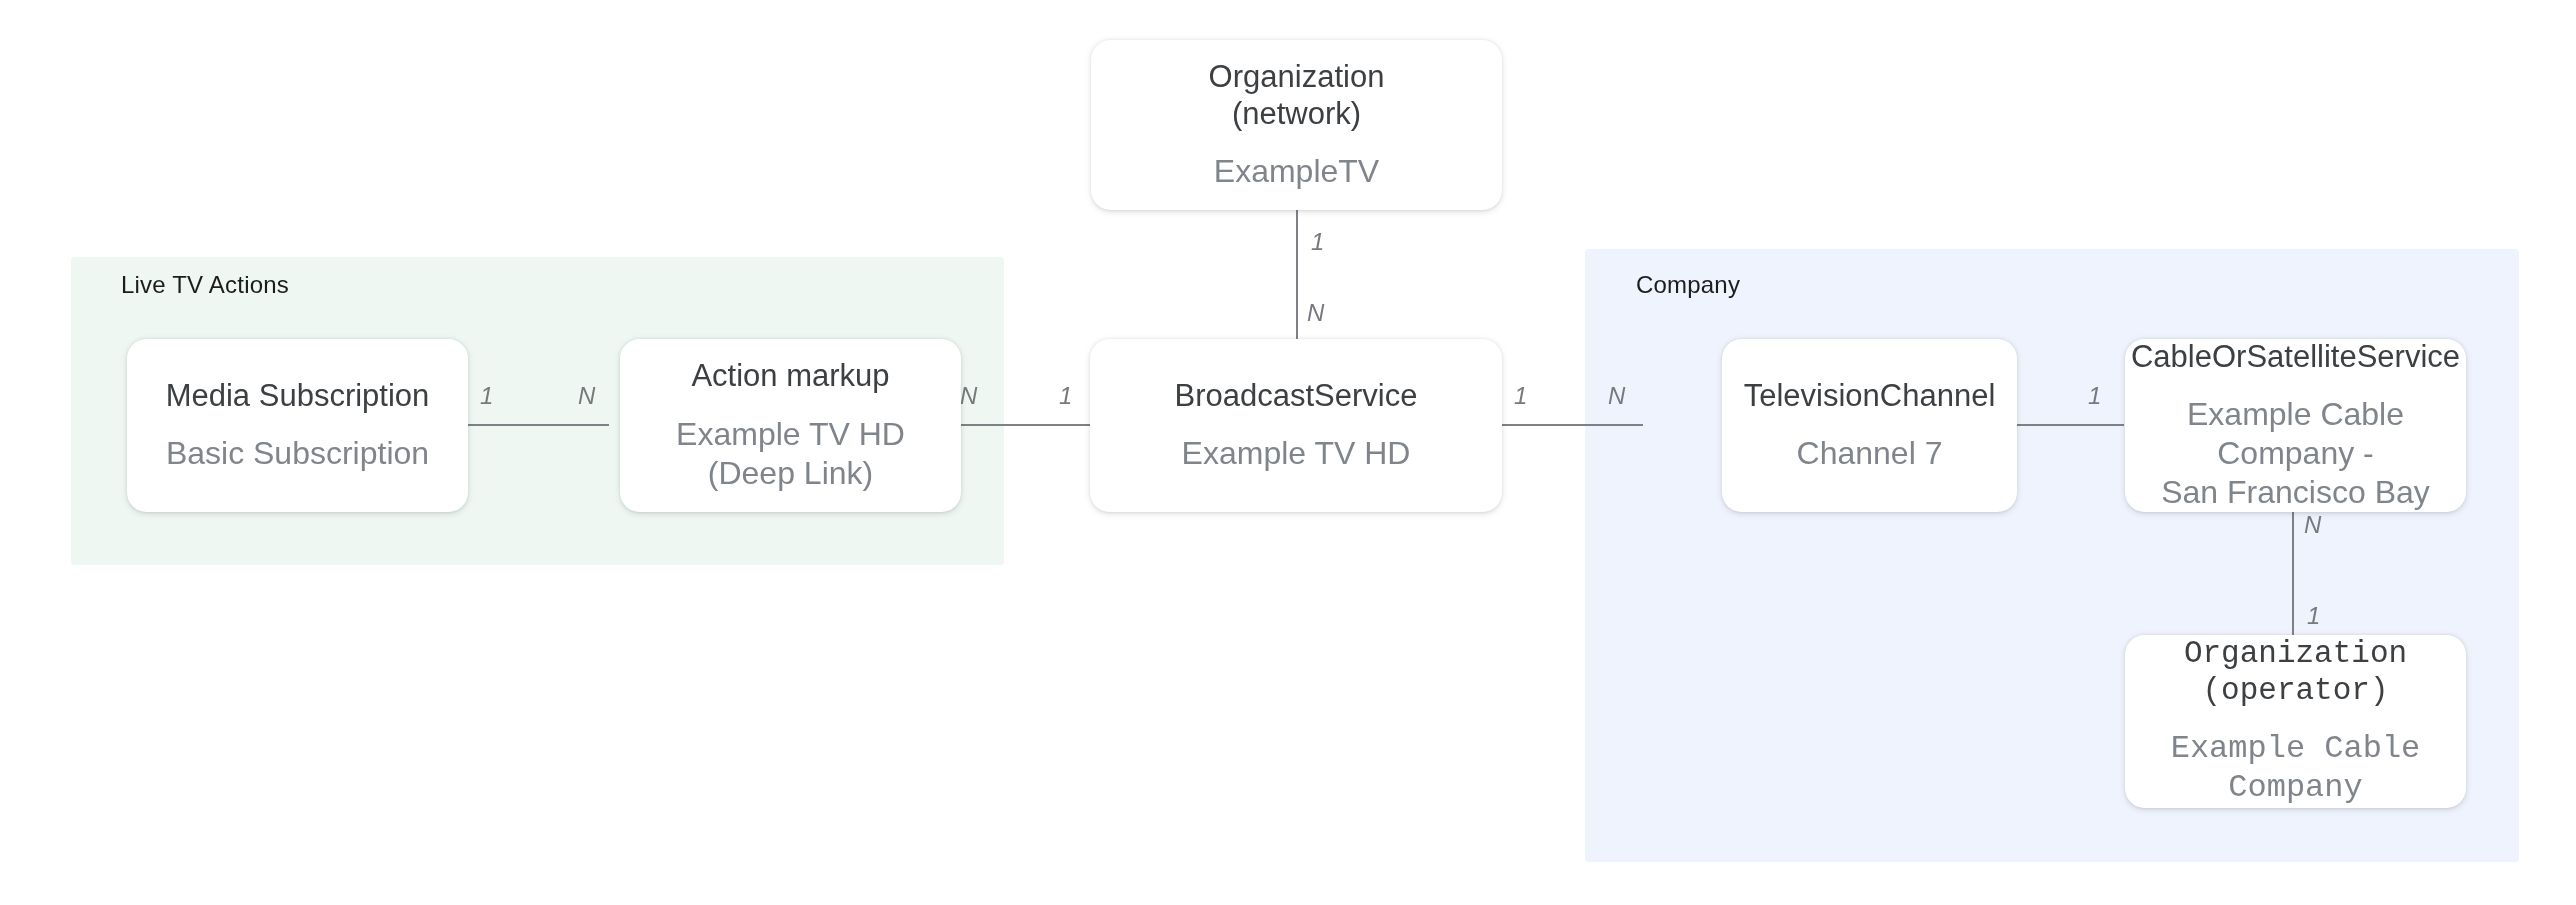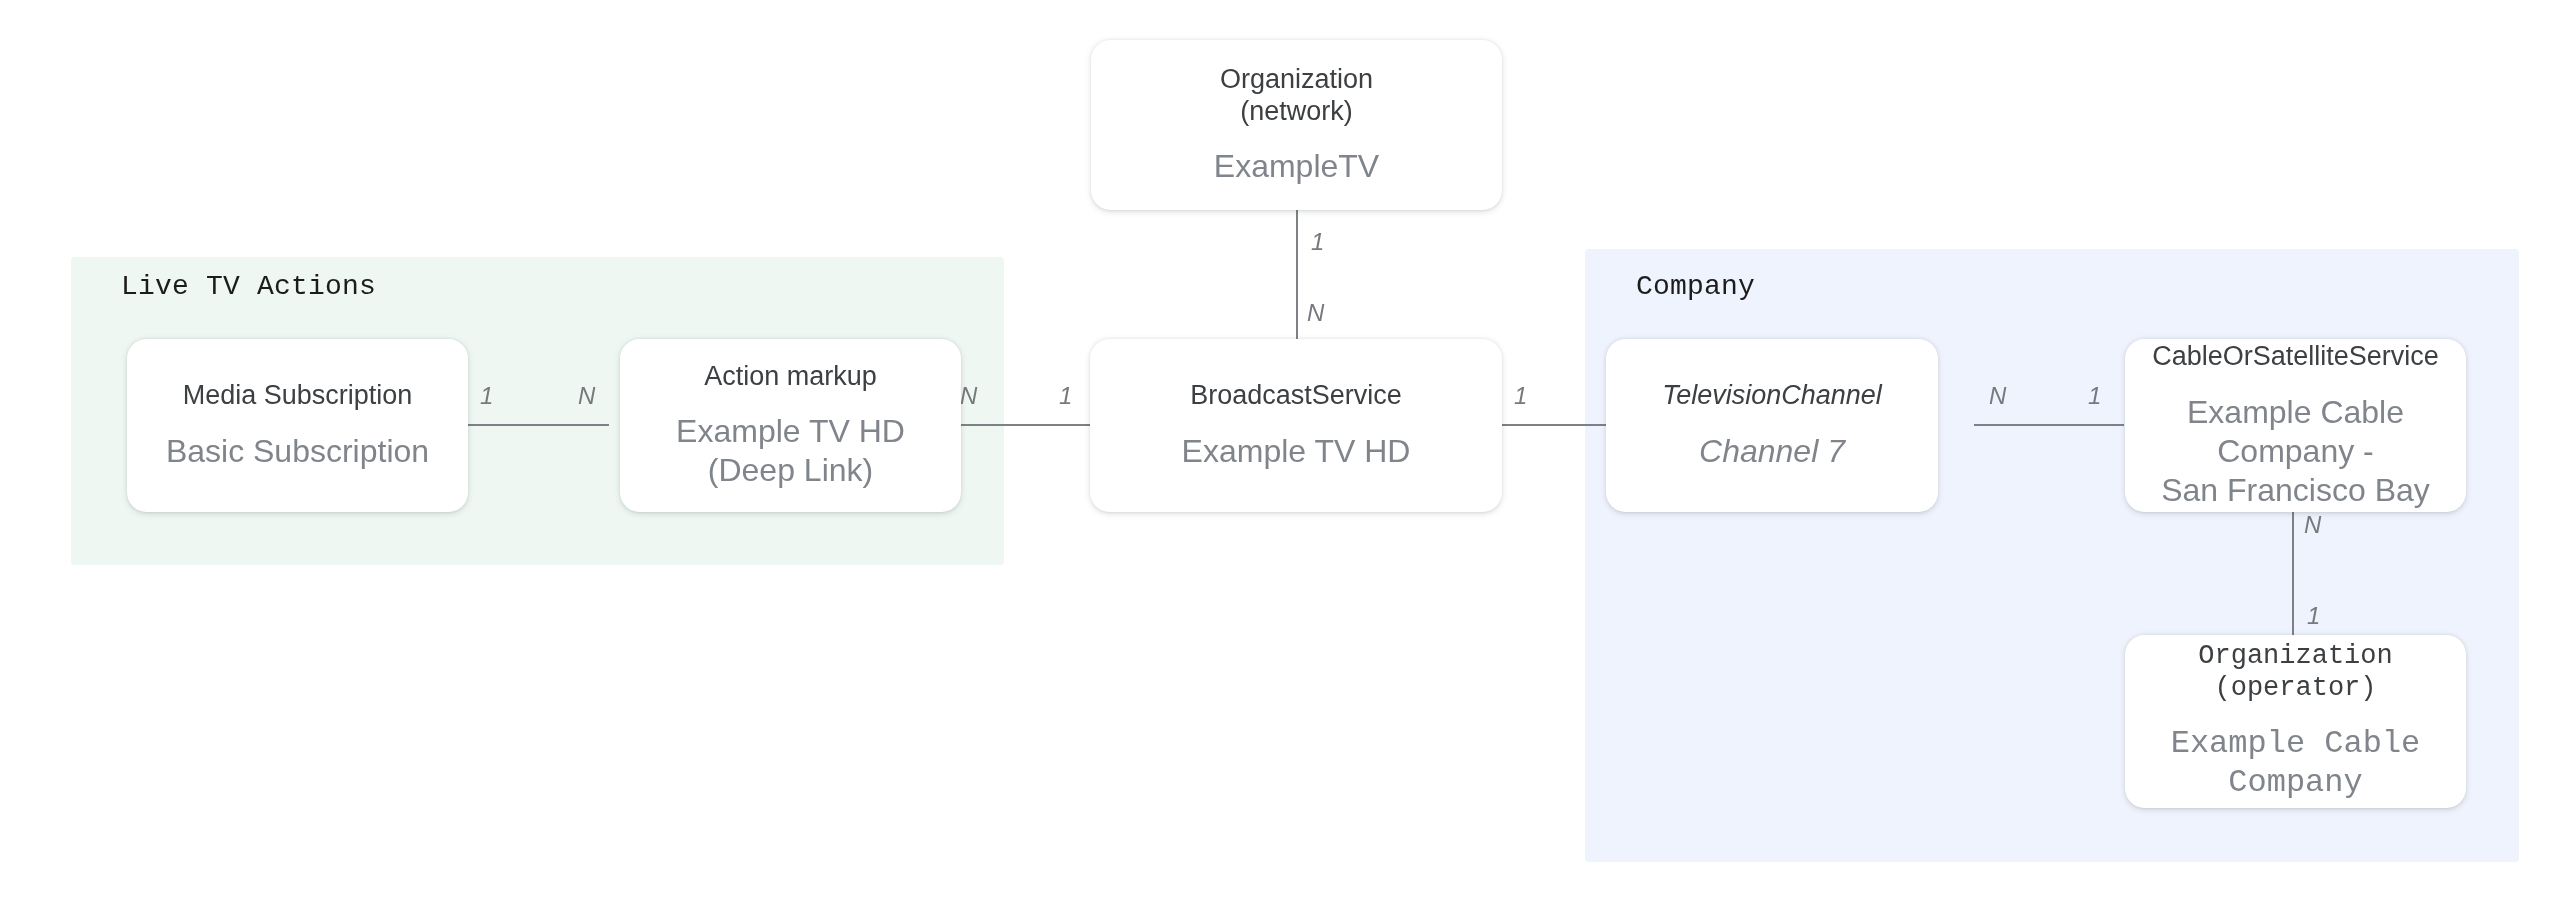--- a/index.html
+++ b/index.html
@@ -19,25 +19,24 @@
     overflow: hidden;
   }
 
   
   .panel {
     position: absolute;
     border-radius: 3.5px;
   }
   .panel-title {
     position: absolute;
-    font-size: 28px;
+    font-size: 24px;
     color: #1c1c1c;
     letter-spacing: 0.2px;
     white-space: nowrap;
-    font-family: Liberation Mono, monospace;
   }
   #panel-live {
     left: 71px;  top: 257px;
     width: 933px; height: 308px;
     background: #EEF7F1;
   }
   #panel-lineups {
     left: 1585px; top: 249px;
     width: 934px; height: 613px;
     background: #EFF3FD;
@@ -69,21 +68,21 @@
     box-shadow: 0 1.8px 6.2px rgba(60,64,67,0.14), 0 0.9px 2.7px rgba(60,64,67,0.10);
     display: flex;
     flex-direction: column;
     align-items: center;
     justify-content: center;
     box-sizing: border-box;
     padding: 8.8px 16px;
     z-index: 5;
   }
   .card-title {
-    font-size: 27px;
+    font-size: 31px;
     color: #3c4043;
     text-align: center;
     line-height: 1.18;
     white-space: pre-line;
   }
   .card-sub {
     font-size: 32px;
     color: #80858c;
     text-align: center;
     line-height: 1.22;
@@ -140,21 +139,21 @@
   <div class="card" style="left:609px; top:339px; width:341px; height:173px;margin-left:11px;">
     <div class="card-title">Action markup</div>
     <div class="card-sub">Example TV HD (Deep Link)</div>
   </div>
 
   <div class="card" style="left:1090px; top:339px; width:412px; height:173px;">
     <div class="card-title">BroadcastService</div>
     <div class="card-sub">Example TV HD</div>
   </div>
 
-  <div class="card" style="left:1606px; top:339px; width:332px; height:173px;font-style:italic;">
+  <div class="card" style="left:1722px; top:339px; width:295px; height:173px;">
     <div class="card-title">TelevisionChannel</div>
     <div class="card-sub">Channel 7</div>
   </div>
 
   <div class="card" style="left:2125px; top:339px; width:341px; height:173px;">
     <div class="card-title">CableOrSatelliteService</div>
     <div class="card-sub">Example Cable Company -
 San Francisco Bay</div>
   </div>
 

